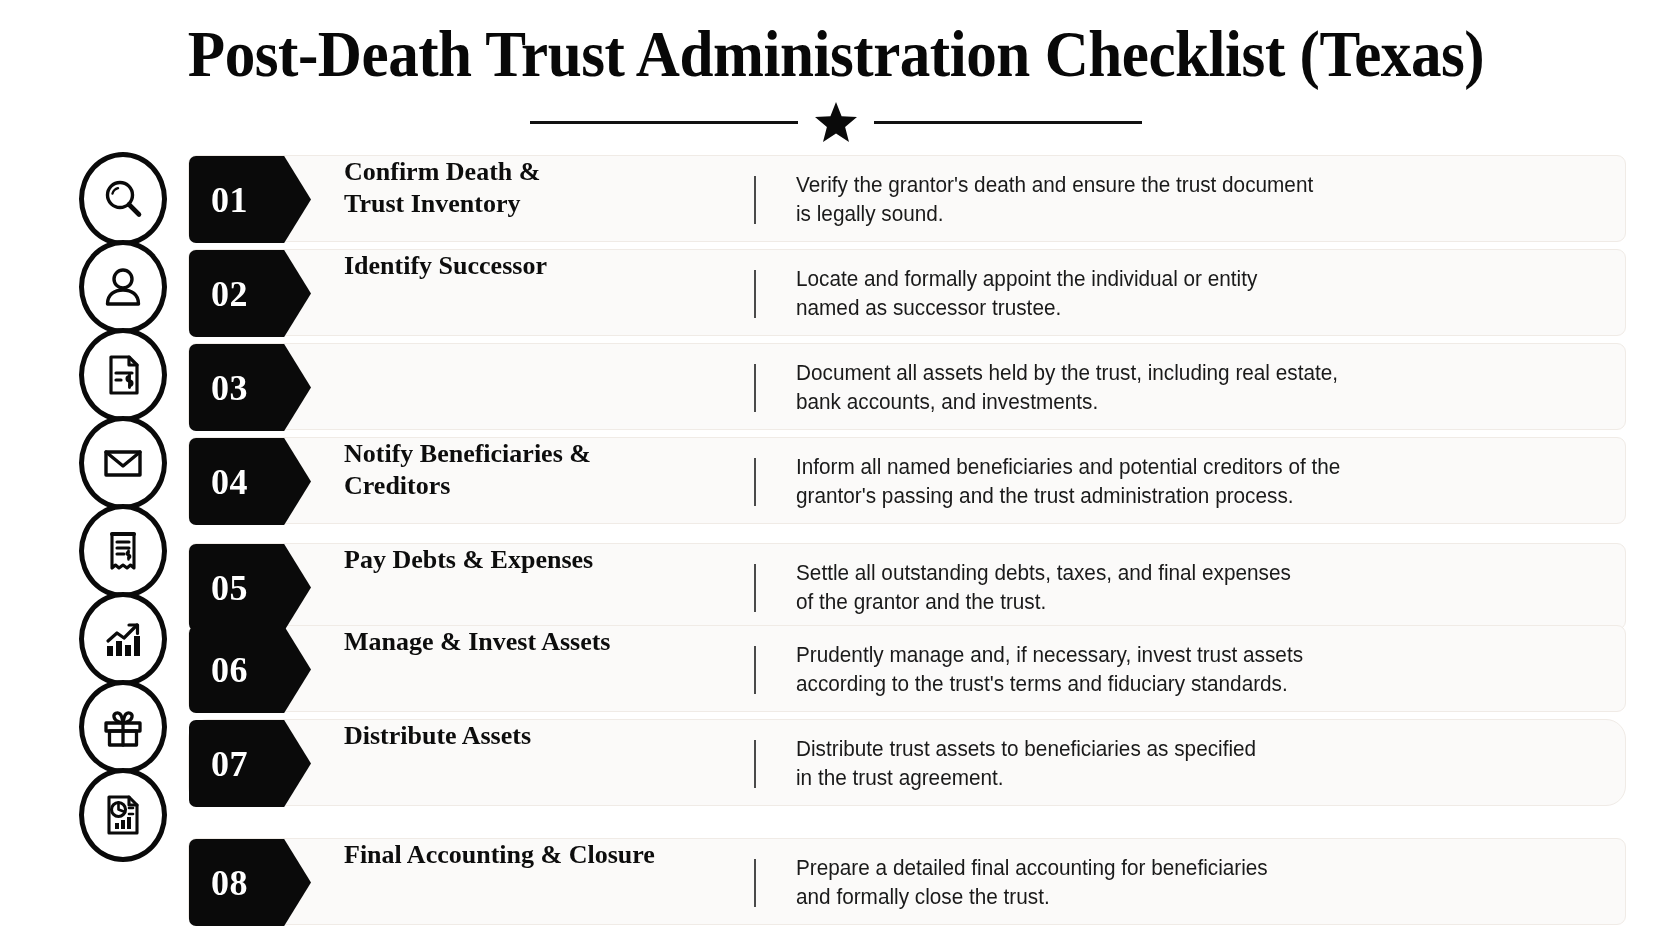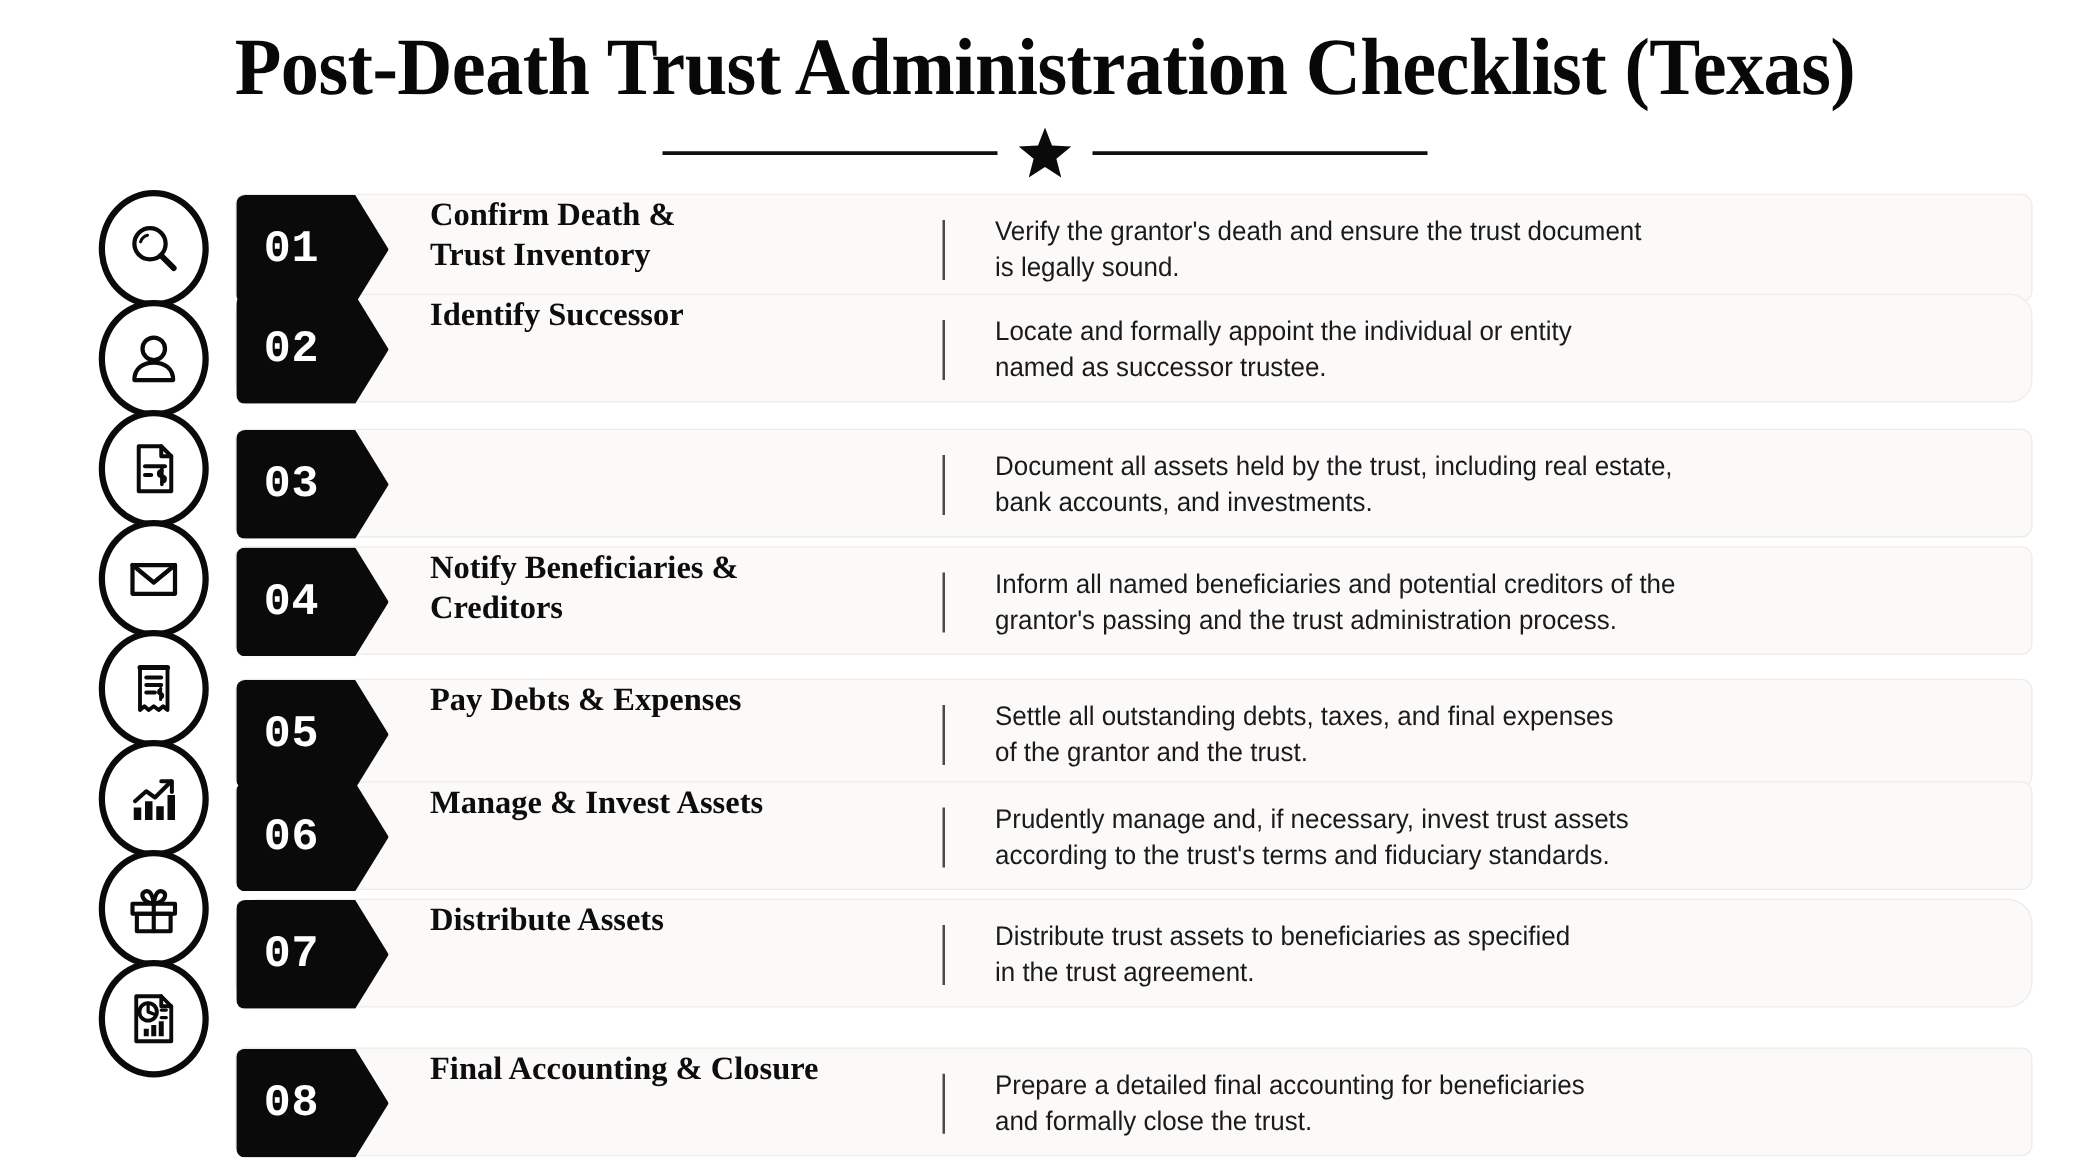--- a/index.html
+++ b/index.html
@@ -81,21 +81,21 @@
     position: absolute;
     left: 188px;
     width: 1438px;
     height: 87px;
     background: #fbfaf9;
     border: 1px solid #f0ebe6;
     border-radius: 9px;
     box-sizing: border-box;
   }
   .row-0 { top: 3px; }
-  .row-1 { top: 83px; border-radius: 18px; }
+  .row-1 { top: 97px; }
   .row-2 { top: 191px; }
   .row-3 { top: 285px; }
   .row-4 { top: 379px; margin-top: 12px; }
   .row-5 { top: 473px; }
   .row-6 { top: 567px; border-radius: 20px; }
   .row-7 { top: 686px; }
 
   
   .medallion {
     position: absolute;
@@ -133,21 +133,21 @@
     align-items: center;
     justify-content: flex-start;
     padding-left: 22px;
     box-sizing: border-box;
     clip-path: polygon(0 0, 78% 0, 100% 50%, 78% 100%, 0 100%);
     z-index: 3;
     border-radius: 7px 0 0 7px;
   }
   .badge-num {
     color: #ffffff;
-    font-family: Liberation Mono, monospace;
+    font-family: Liberation Serif, serif;
     font-weight: 700;
     font-size: 36px;
     line-height: 36px;
     letter-spacing: 0.5px;
   }
 
   
   .step-title {
     position: absolute;
     left: 155px;

